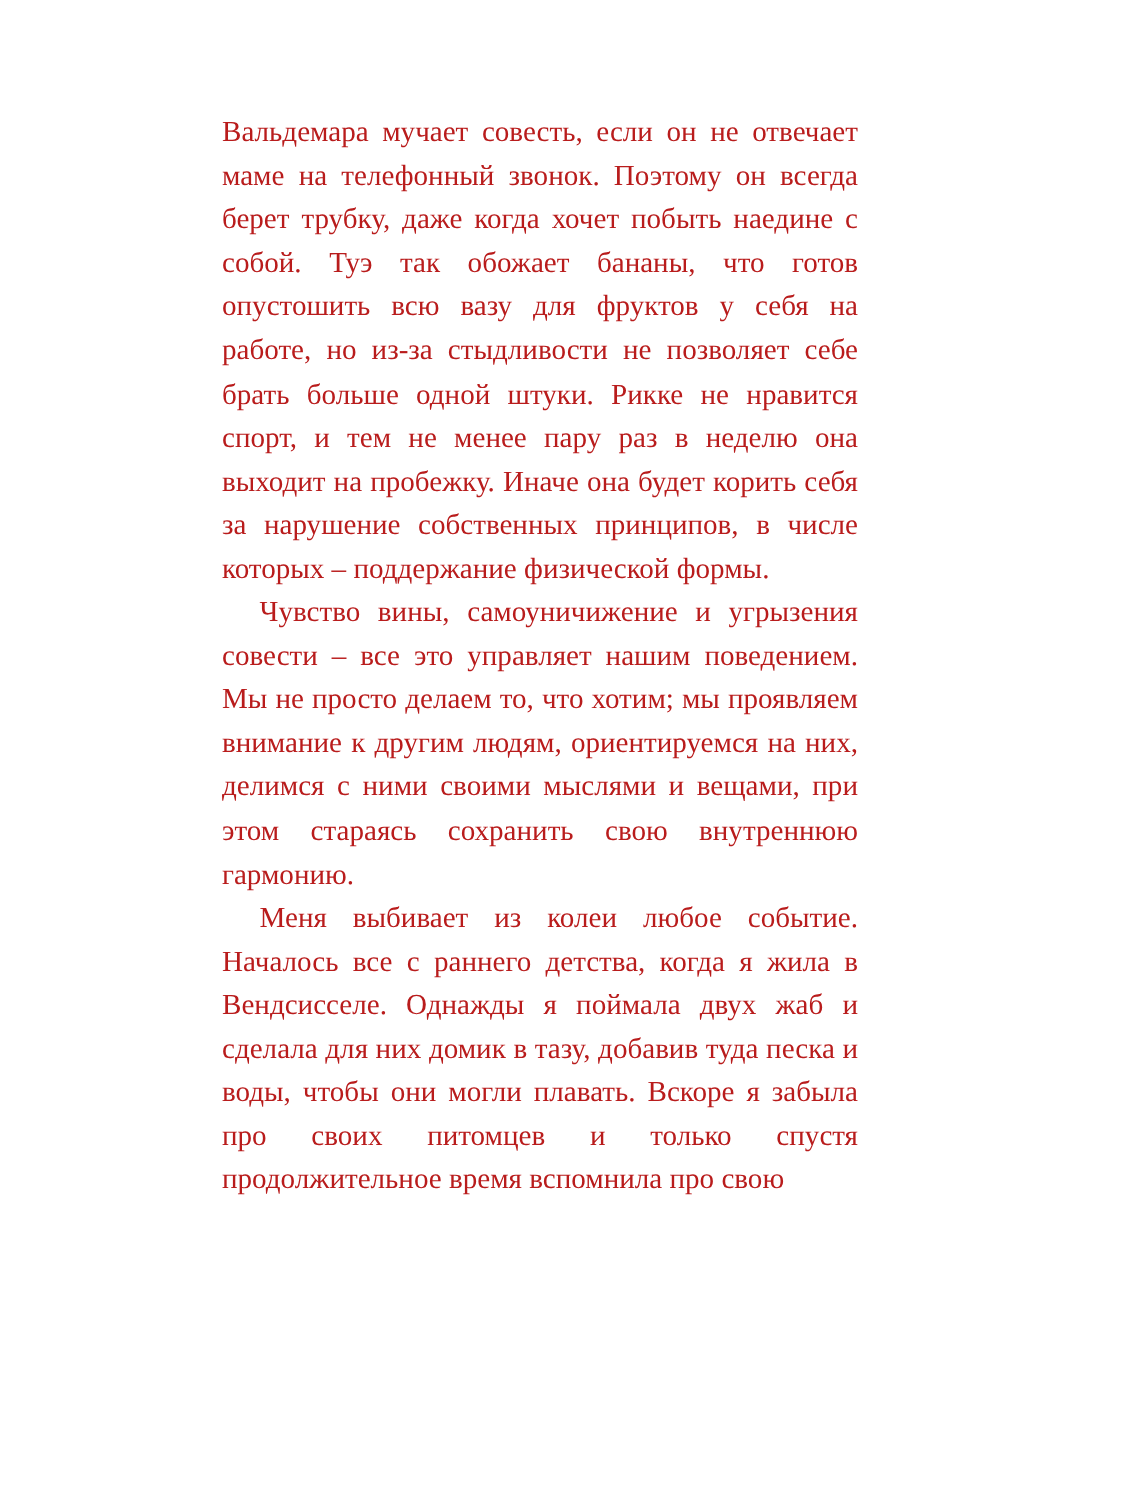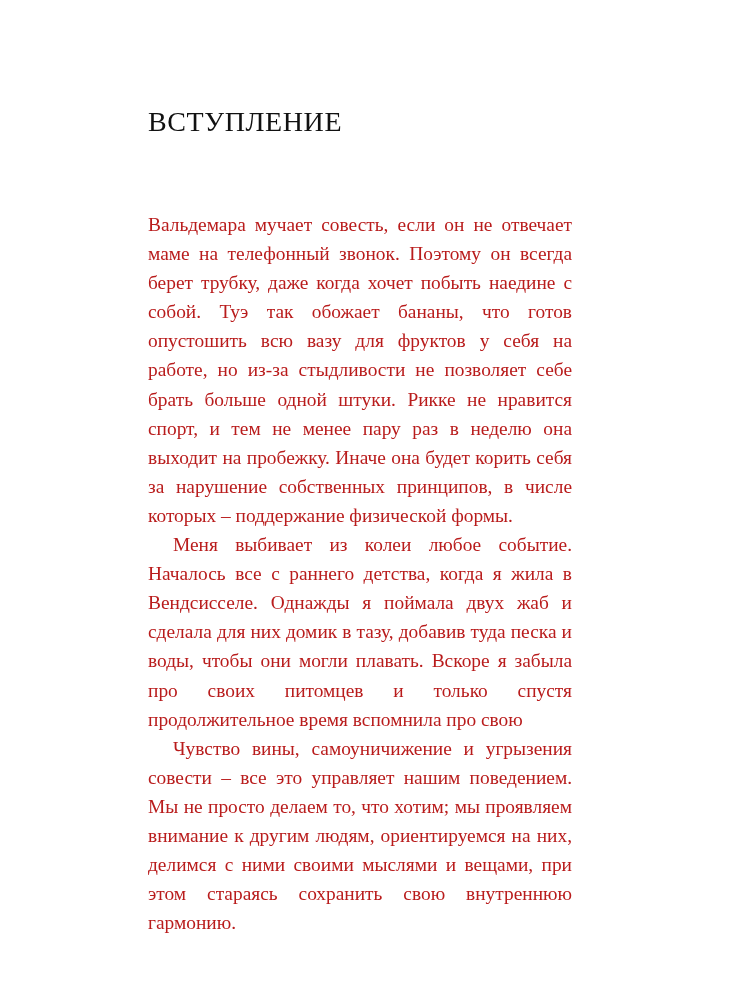--- a/index.html
+++ b/index.html
@@ -69,23 +69,22 @@
     overflow: hidden;
   }
 </style>
 </head>
 <body>
 
 <div class="page">
 
   <div class="text-column">
 
-    <h1 class="chapter-title">ВСТУПЛЕНИЕ</h1>
 
     <div class="body-copy">
       <p class="para">Вальдемара мучает совесть, если он не отвечает маме на телефонный звонок. Поэтому он всегда берет трубку, даже когда хочет побыть наедине с собой. Туэ так обожает бананы, что готов опустошить всю вазу для фруктов у себя на работе, но из-за стыдливости не позволяет себе брать больше одной штуки. Рикке не нравится спорт, и тем не менее пару раз в неделю она выходит на пробежку. Иначе она будет корить себя за нарушение собственных принципов, в числе которых – поддержание физической формы.</p>
+      <p class="para">Чувство вины, самоуничижение и угрызения совести – все это управляет нашим поведением. Мы не просто делаем то, что хотим; мы проявляем внимание к другим людям, ориентируемся на них, делимся с ними своими мыслями и вещами, при этом стараясь сохранить свою внутреннюю гармонию.</p>
       <p class="para">Меня выбивает из колеи любое событие. Началось все с раннего детства, когда я жила в Вендсисселе. Однажды я поймала двух жаб и сделала для них домик в тазу, добавив туда песка и воды, чтобы они могли плавать. Вскоре я забыла про своих питомцев и только спустя продолжительное время вспомнила про свою</p>
-      <p class="para">Чувство вины, самоуничижение и угрызения совести – все это управляет нашим поведением. Мы не просто делаем то, что хотим; мы проявляем внимание к другим людям, ориентируемся на них, делимся с ними своими мыслями и вещами, при этом стараясь сохранить свою внутреннюю гармонию.</p>
     </div>
 
   </div>
 
 </div>
 
 </body></html>

